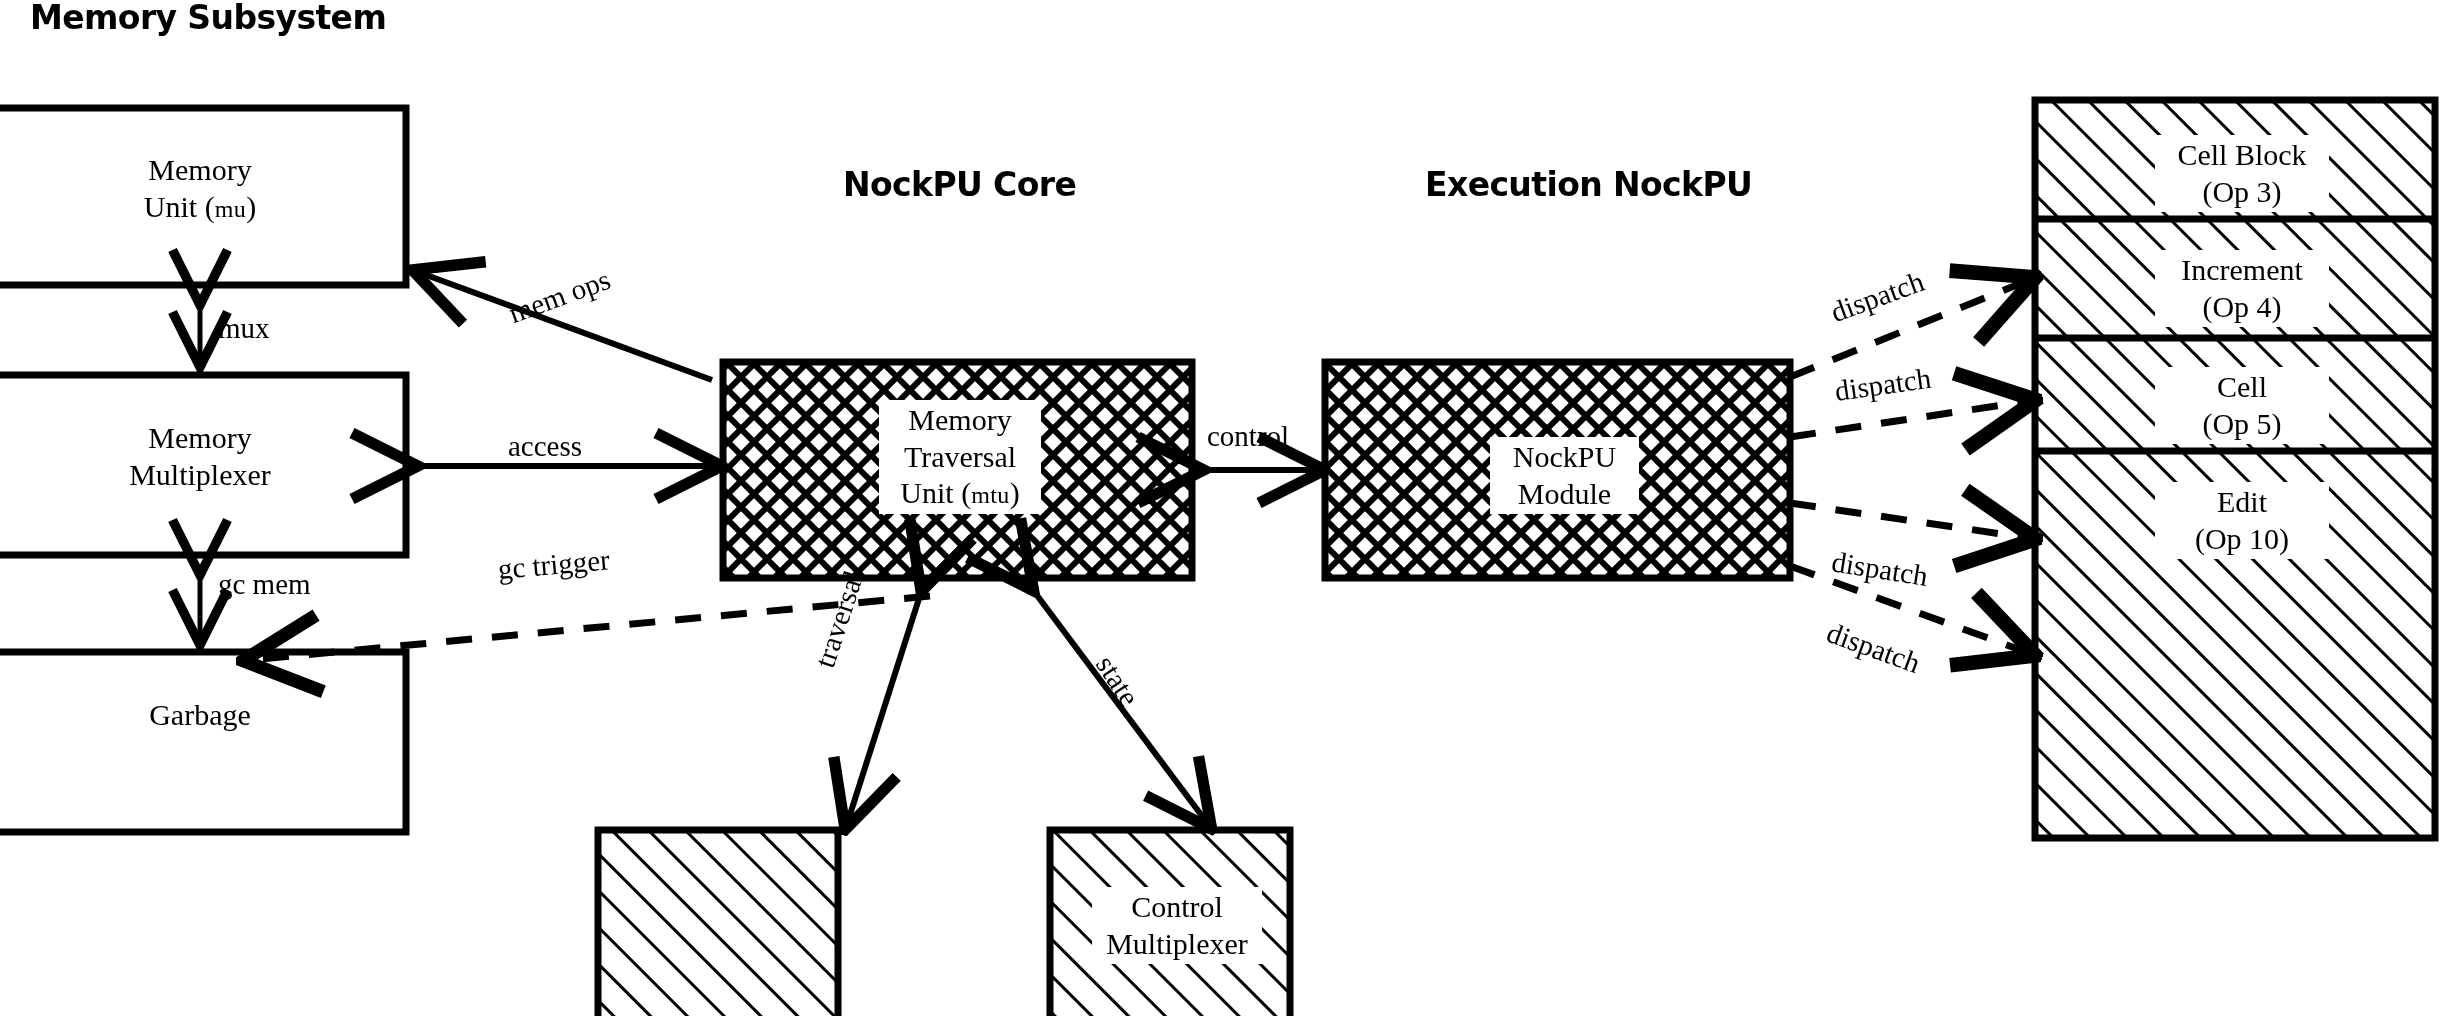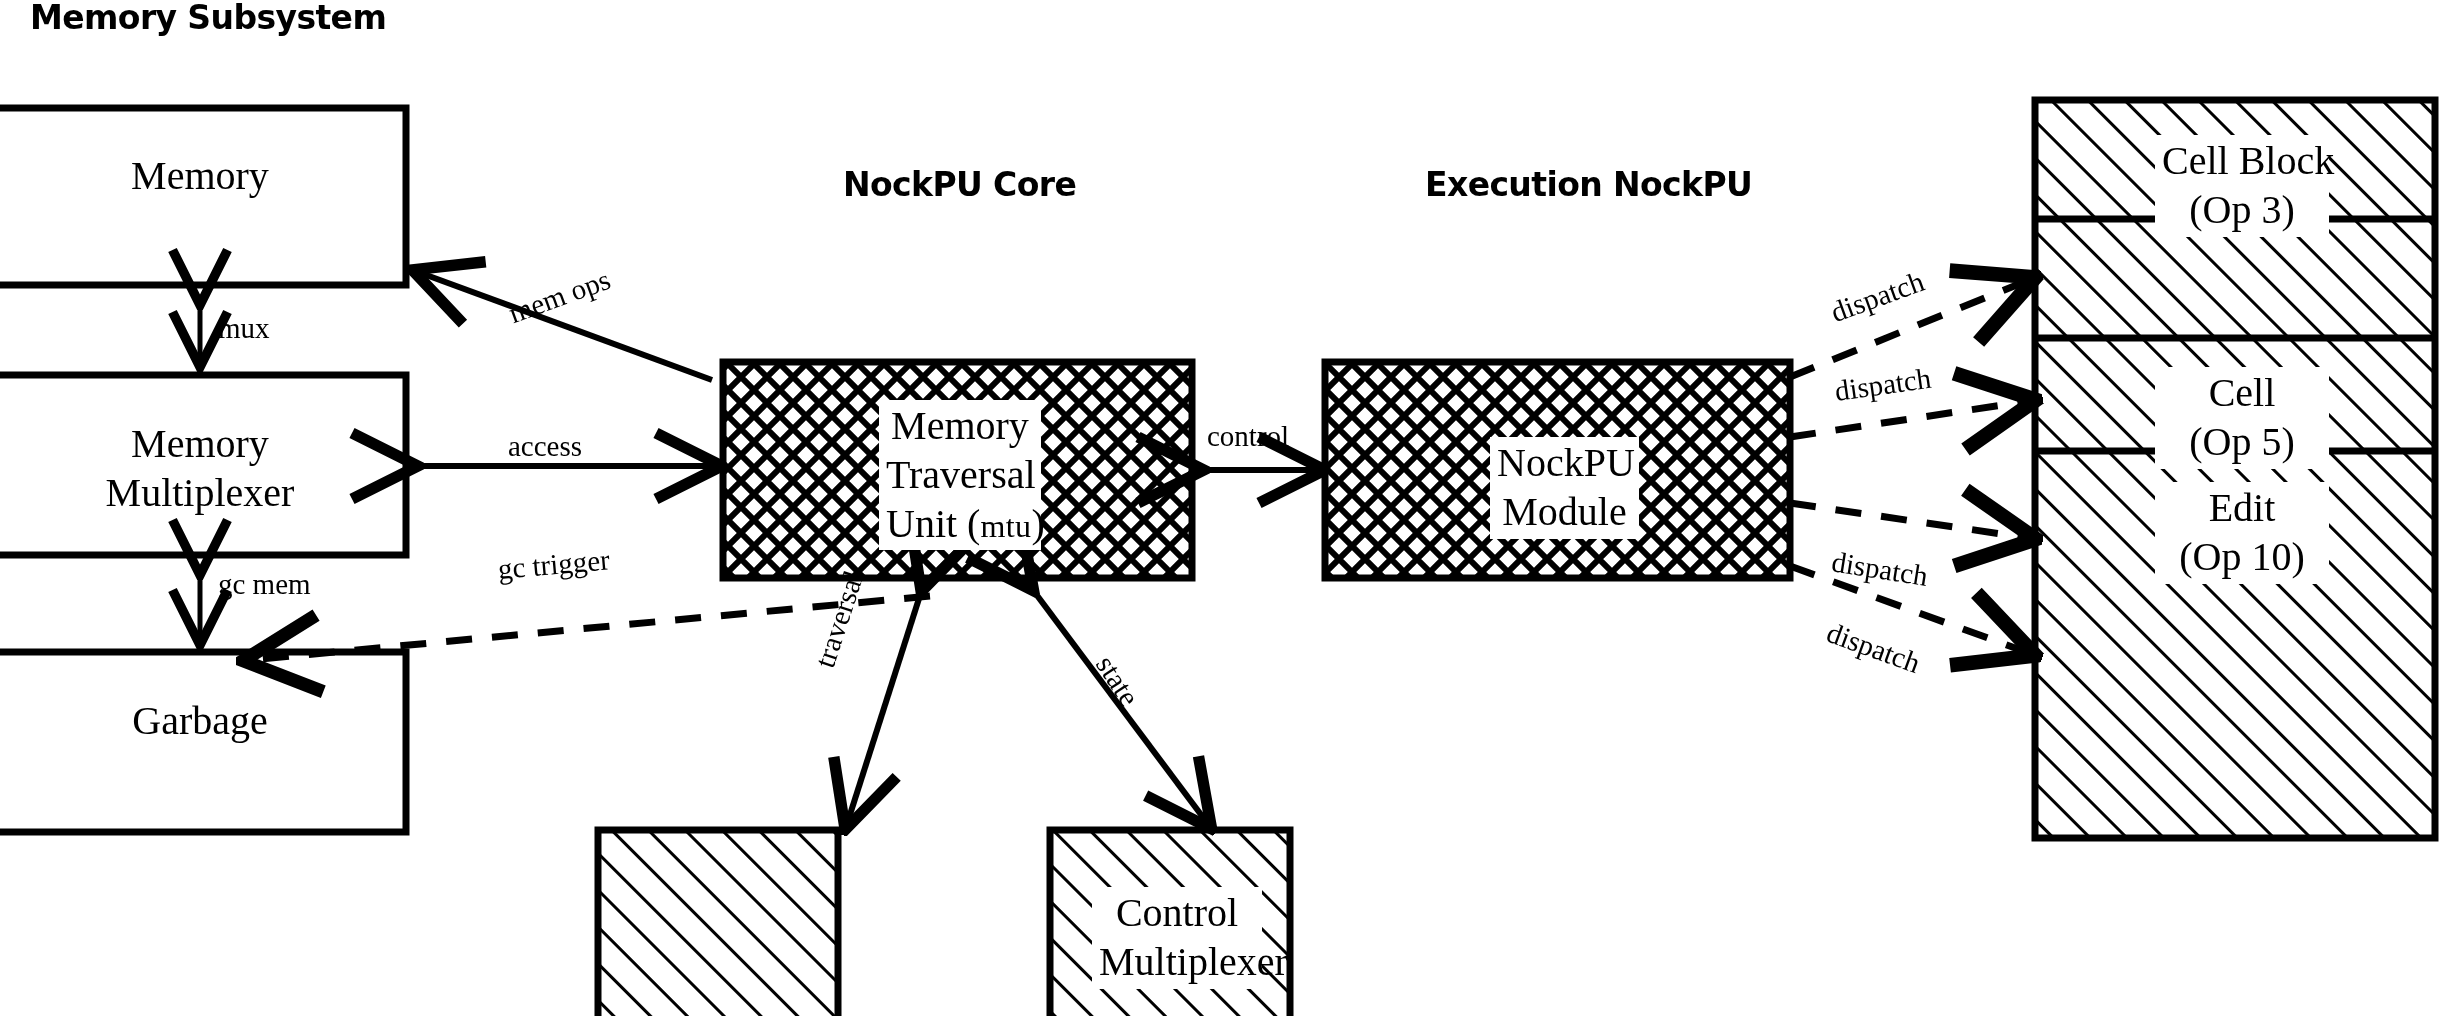--- a/index.html
+++ b/index.html
@@ -9,21 +9,21 @@
   svg.layer{position:absolute;left:0;top:0;width:2442px;height:1016px;}
   .grp-title{
     position:absolute;
     font-family:"DejaVu Sans","Liberation Sans",sans-serif;
     font-weight:bold;font-size:33px;letter-spacing:-0.6px;
     white-space:nowrap;color:#000;
   }
   .boxlabel{
     position:absolute;background:#fff;
     font-family:"Liberation Serif","DejaVu Serif",serif;
-    font-size:40px;line-height:1.22;text-align:center;
+    font-size:30px;line-height:1.22;text-align:center;
     white-space:nowrap;color:#000;padding:2px 7px;
   }
   .boxlabel.plain{background:transparent;padding:0;}
   .sc{font-size:0.80em;letter-spacing:0.4px;}
   .edgelabel{
     position:absolute;
     font-family:"Liberation Serif","DejaVu Serif",serif;
     font-size:29px;white-space:nowrap;color:#000;
     transform-origin:0 50%;
   }
@@ -88,20 +88,21 @@
 
     <line x1="1030" y1="586" x2="1208" y2="824" stroke="#000" stroke-width="6" marker-start="url(#ah)" marker-end="url(#ah)"></line>
   </svg>
 
   <div class="grp-title" style="left:30px;top:-2px;">Memory Subsystem</div>
   <div class="grp-title" style="left:843px;top:165px;">NockPU Core</div>
   <div class="grp-title" style="left:1425px;top:165px;">Execution NockPU</div>
 
   <div class="boxlabel plain" style="left:30px;top:152px;width:340px;">
     <div>Memory</div>
+    <div><span>Unit (</span><span class="sc">mu</span><span>)</span></div>
   </div>
 
   <div class="boxlabel plain" style="left:30px;top:420px;width:340px;">
     <div>Memory</div>
     <div>Multiplexer</div>
   </div>
 
   <div class="boxlabel plain" style="left:30px;top:697px;width:340px;">
     <div>Garbage</div>
   </div>
@@ -120,20 +121,24 @@
 
   <div class="boxlabel" style="left:1092px;top:887px;width:156px;">
     <div>Control</div>
     <div>Multiplexer</div>
   </div>
 
   <div class="boxlabel" style="left:2155px;top:135px;width:160px;">
     <div>Cell Block</div>
     <div>(Op 3)</div>
   </div>
+  <div class="boxlabel" style="left:2155px;top:250px;width:160px;">
+    <div>Increment</div>
+    <div>(Op 4)</div>
+  </div>
   <div class="boxlabel" style="left:2155px;top:367px;width:160px;">
     <div>Cell</div>
     <div>(Op 5)</div>
   </div>
   <div class="boxlabel" style="left:2155px;top:482px;width:160px;">
     <div>Edit</div>
     <div>(Op 10)</div>
   </div>
 
   <div class="edgelabel" style="left:218px;top:312px;">mux</div>

